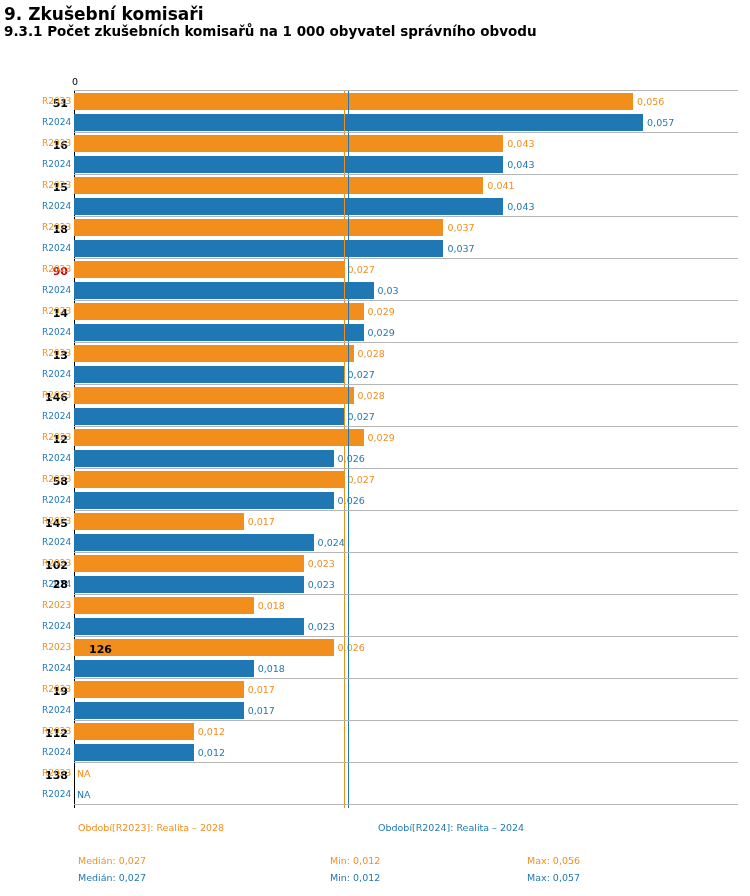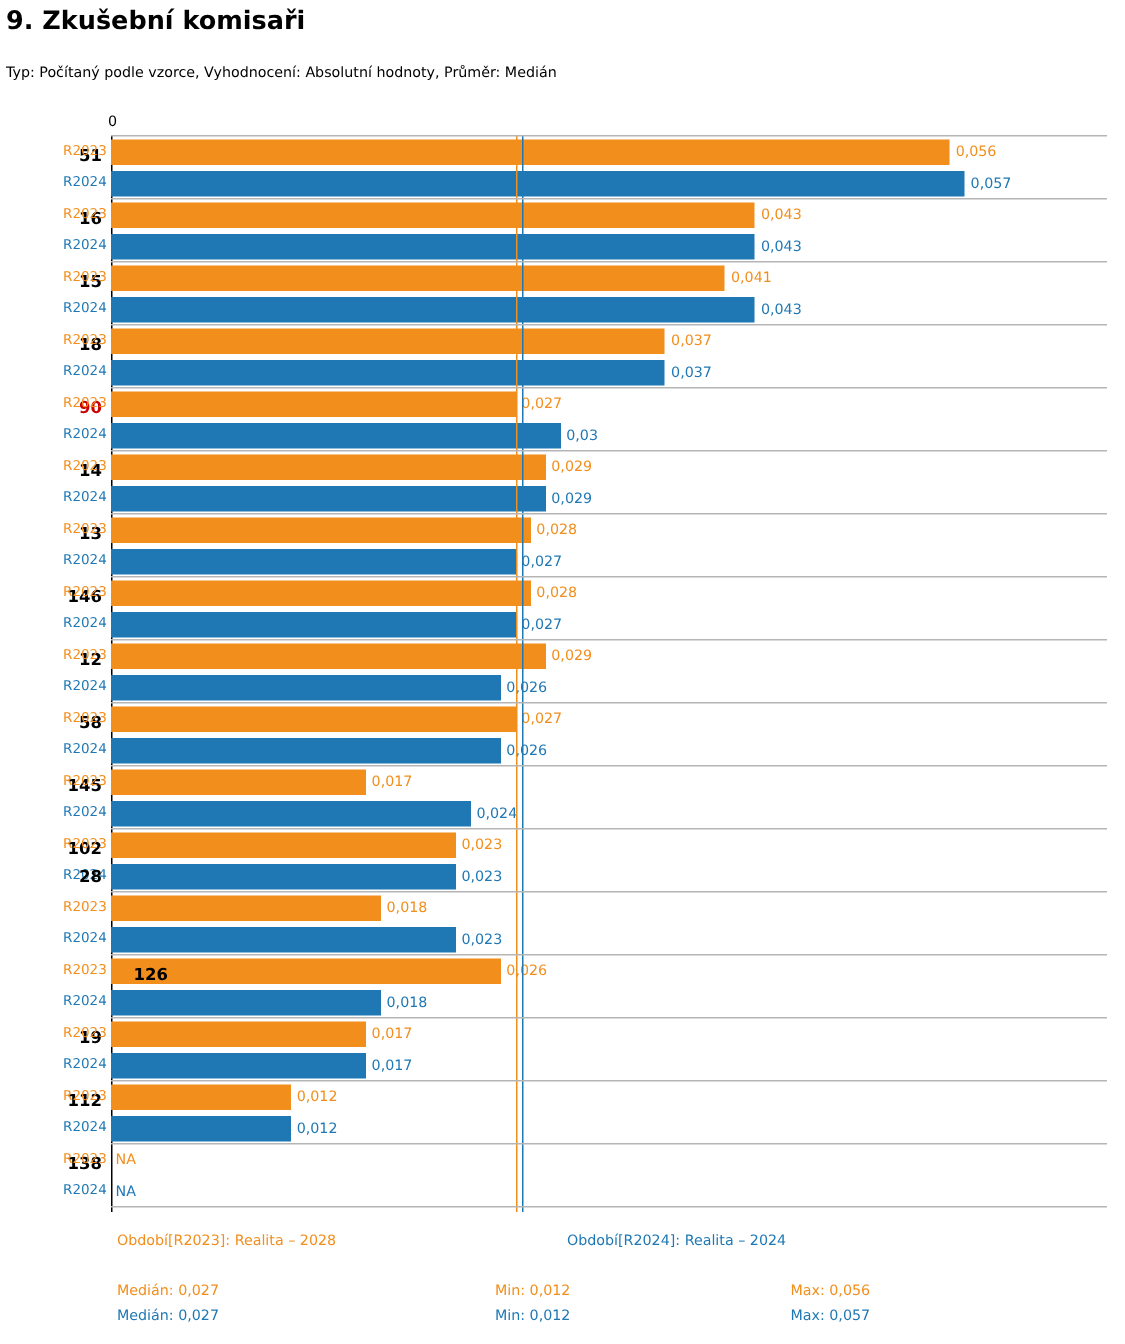--- a/index.html
+++ b/index.html
@@ -148,21 +148,21 @@
   .stat.c3 { left: 527px; }
   .stat.s2023 { color: #f28e1c; }
   .stat.s2024 { color: #1f78b4; }
 </style>
 </head>
 <body>
 
 <div class="page">
 
   <div class="hdr" id="title1">9. Zkušební komisaři</div>
-  <div class="hdr" id="subtitle">Typ: Počítaný podle vzorce, Vyhodnocení: Absolutní hodnoty, Průměr: Medián</div>
+  <div class="hdr" id="title2">9.3.1 Počet zkušebních komisařů na 1 000 obyvatel správního obvodu</div>
 
   <div class="zero-label">0</div>
 
   <div class="plot" id="plot">
     <div class="axis-line"></div>
   <div class="bar r2023" style="top: 3px; width: 559.104px;"></div>
       <div class="barval r2023" style="top: 3px; left: 563.104px;">0,056</div>
       <div class="bar r2024" style="top: 24px; width: 569.088px;"></div>
       <div class="barval r2024" style="top: 24px; left: 573.088px;">0,057</div>
       <div class="bar r2023" style="top: 45px; width: 429.312px;"></div>

